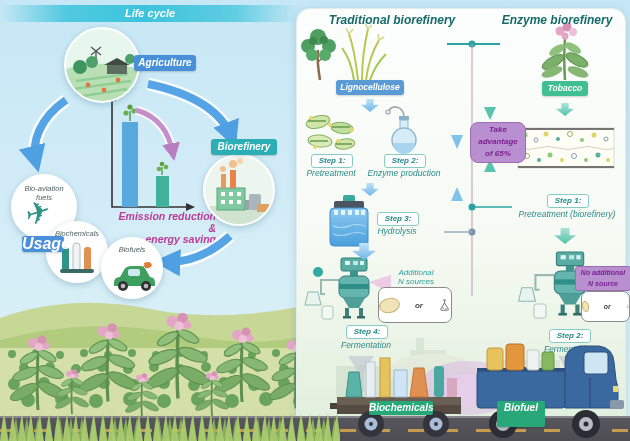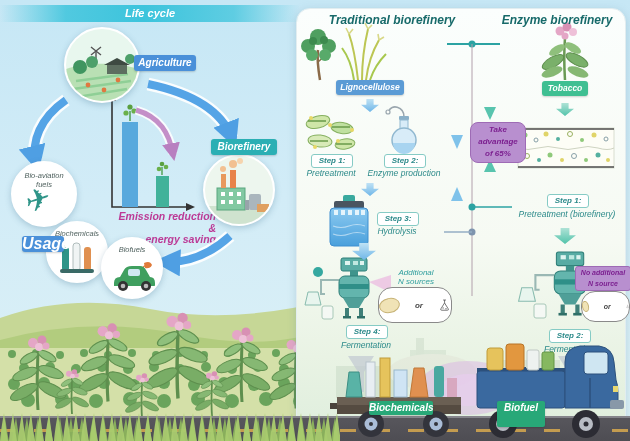--- a/index.html
+++ b/index.html
@@ -14,21 +14,21 @@
   .steptext{position:absolute;color:#2c8a8a;font-size:8.5px;text-align:center;}
   .chev{position:absolute;clip-path:polygon(30% 0,70% 0,70% 45%,100% 45%,50% 100%,0 45%,30% 45%);}
   .chev.blue{background:linear-gradient(180deg,#bfe2f5,#6fb6e8);}
   .chev.teal{background:linear-gradient(180deg,#aee2d6,#52c3aa);}
   .circle{position:absolute;border-radius:50%;background:#fff;border:2px solid #fff;
     box-shadow:0 2px 6px rgba(60,110,140,.3);overflow:hidden;}
   .circlbl{position:absolute;width:100%;text-align:center;color:#50625f;font-size:7.5px;line-height:9px;}
   .cap{position:absolute;left:88px;width:128px;text-align:right;color:#bc3a96;font-weight:bold;font-size:10.5px;}
   .purple{position:absolute;background:#b88fcf;border:1px solid #9e6bb5;border-radius:8px;
     color:#7c2090;font-weight:bold;text-align:center;}
-  .nbox{position:absolute;background:#fff;border:1px solid #8a8a8a;border-radius:14px;
+  .nbox{position:absolute;background:#fff;border:1px solid #8a8a8a;border-radius:7px;
     display:flex;align-items:center;justify-content:center;gap:15px;}
   .bean{background:#f0e3b6;border:1px solid #c6b275;border-radius:50%;transform:rotate(-12deg);}
   .orlbl{color:#444;font-weight:bold;}
   .losstxt{position:absolute;left:422px;width:60px;text-align:center;color:#3a5a6e;
     font-size:9px;font-weight:bold;}
   .coltitle{position:absolute;color:#176a6a;font-size:12px;font-weight:bold;text-align:center;}
   svg{display:block;}
 </style>
 </head>
 <body>
@@ -198,21 +198,21 @@
         <circle cx="35" cy="5" r="3" fill="#f6d4ae"></circle>
       <rect x="44" y="38" width="12" height="16" rx="2" fill="#aab6bd"></rect>
       <rect x="40" y="44" width="4" height="10" fill="#98a4aa"></rect>
       <rect x="52" y="48" width="12" height="8" fill="#e0a060"></rect>
     </svg>
   </div>
   <div class="tag" style="left:211px;top:139px;width:66px;height:16px;font-size:10px;line-height:16px;background:#2bafb4;z-index:3">
     <span>Biorefinery</span>
   </div>
 
-  <div class="circle" style="left:11px;top:161px;width:62px;height:62px;z-index:2">
+  <div class="circle" style="left:11px;top:174px;width:62px;height:62px;z-index:2">
     <div class="circlbl" style="top:8px">
       <div>Bio-aviation</div>
       <div>fuels</div>
     </div>
     <div class="abs" style="left:10px;top:20px;font-size:30px;color:#2e9488;transform:rotate(-18deg)">✈</div>
   </div>
 
   <div class="circle" style="left:46px;top:221px;width:58px;height:58px;z-index:2">
     <div class="circlbl" style="top:6px">
       <div>Biochemicals</div>

